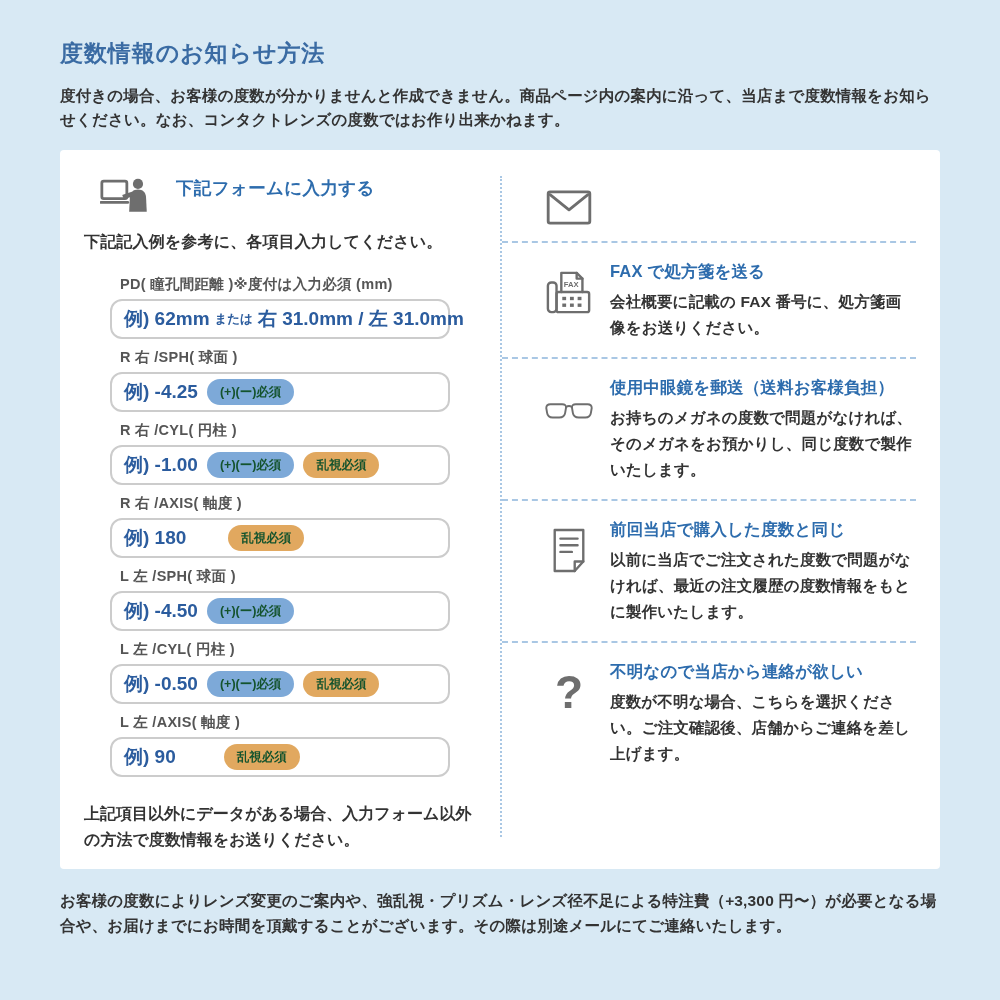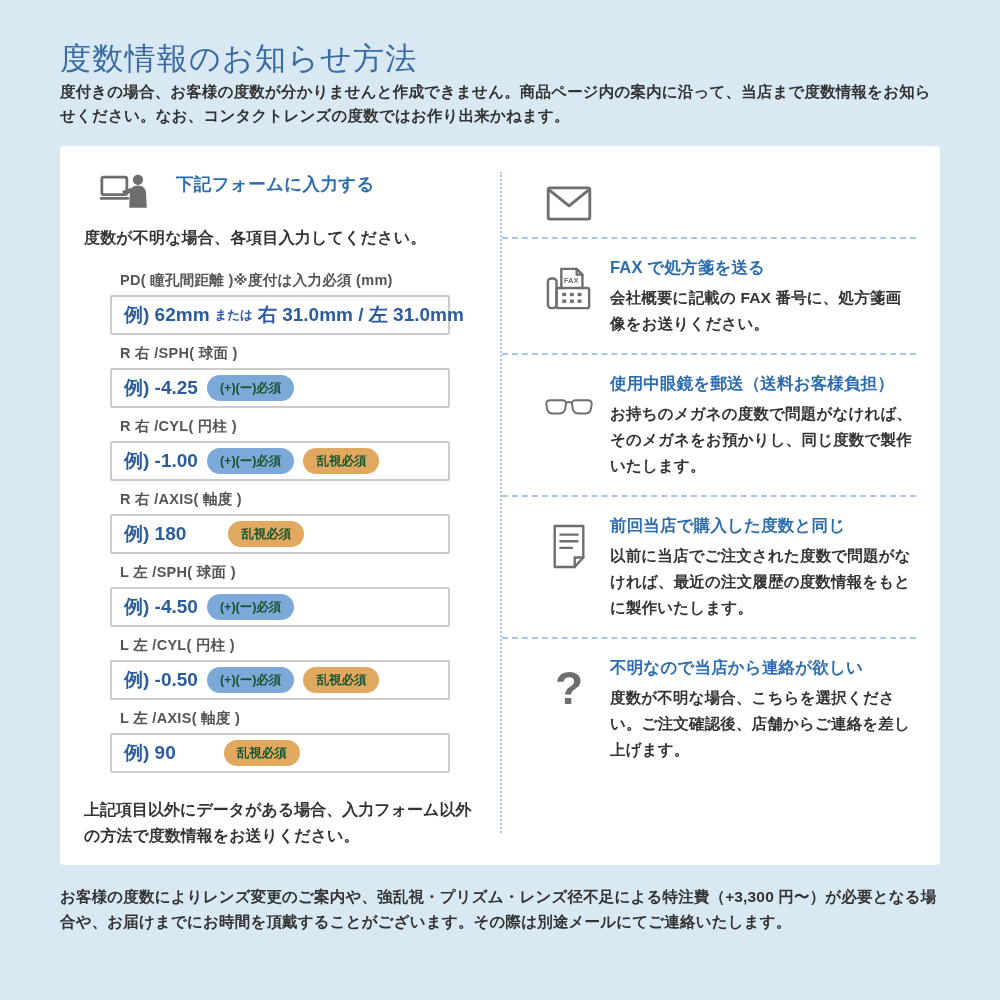--- a/index.html
+++ b/index.html
@@ -8,32 +8,32 @@
     --box-border:#cccccc; --divider:#a9c7e4; --icon:#6e6e6e; --text:#333333; --label:#555555;
   }
   *{box-sizing:border-box;margin:0;padding:0}
   html,body{width:1000px;height:1000px;overflow:hidden}
   body{
     background:var(--background);
     font-family:"Liberation Sans","DejaVu Sans",sans-serif;
     color:var(--text);
   }
   .page{padding:38px 60px 0 60px}
-  .title{font-size:31px;font-weight:400;color:var(--title);letter-spacing:.04em;}
+  .title{font-size:23px;font-weight:700;color:var(--title);letter-spacing:.04em;margin-bottom:15px}
   .intro{font-size:15.5px;font-weight:600;line-height:1.55;letter-spacing:.01em;margin-bottom:18px;width:880px}
   .panel{background:var(--panel);border-radius:4px;display:flex;width:880px;height:719px;padding:26px 0 20px 24px}
   
   .left-col{width:416px;flex:none}
   .form-header{display:flex;align-items:flex-start;margin-left:16px;height:40px}
   .form-header .hdr-icon{width:50px;flex:none}
   .form-header h2{font-size:17.5px;font-weight:700;color:var(--heading);margin-left:26px;letter-spacing:.02em}
   .instruction{font-size:16px;font-weight:600;margin-top:16px;letter-spacing:.01em}
   .fields{margin-top:22px;margin-left:26px;width:340px}
   .field-label{font-size:14.5px;font-weight:700;color:var(--label);padding-left:10px;margin-bottom:5px;letter-spacing:.02em}
-  .field-box{height:40px;border:2px solid var(--box-border);border-radius:2px;background:#fff;
+  .field-box{height:40px;border:2px solid var(--box-border);border-radius:12px;background:#fff;
              display:flex;align-items:center;padding:0 10px 0 12px;margin-bottom:9px}
   .example{font-size:19px;font-weight:700;color:var(--example);white-space:nowrap}
   .example-or{font-size:12.5px;font-weight:700;color:var(--example);margin:0 5px;white-space:nowrap}
   .pill{display:inline-flex;align-items:center;justify-content:center;height:26px;border-radius:13px;
         padding:0 13px;color:#14532d;font-size:12.5px;font-weight:700;margin-left:9px;white-space:nowrap}
   .pill.blue{background:var(--pill-blue)}
   .pill.orange{background:var(--pill-orange)}
   .note{font-size:16px;font-weight:600;line-height:1.6;margin-top:24px;width:400px}
   
   .right-col{flex:1;border-left:2px dotted var(--divider);padding:0 24px 0 42px;margin-bottom:12px}
@@ -66,21 +66,21 @@
             <rect class="st" x="2" y="5" width="27" height="19" rx="2"></rect>
             <path class="st" d="M1 28 H30"></path>
             <circle class="fl" cx="41" cy="8" r="5.5"></circle>
             <path class="fl" d="M41 14c-5.2 0-8.2 3-8.7 8l-.8 16h19l-.8-16c-.5-5-3.5-8-8.7-8z"></path>
             <path class="fl" d="M34.5 16.5c-3.5 1-7 2.4-10.5 3.5l1.6 4.4c3.4-1 7-2.2 10.4-3.4z"></path>
           </svg>
         </span>
         <h2>下記フォームに入力する</h2>
       </div>
 
-      <p class="instruction">度数が不明な場合、各項目入力してください。</p>
+      <p class="instruction">下記記入例を参考に、各項目入力してください。</p>
 
       <div class="fields">
 
         <div>
           <div class="field-label">PD( 瞳孔間距離 )※度付は入力必須 (mm)</div>
           <div class="field-box">
             <span class="example">例) 62mm</span>
             <span class="example-or">または</span>
             <span class="example">右 31.0mm / 左 31.0mm</span>
           </div>

